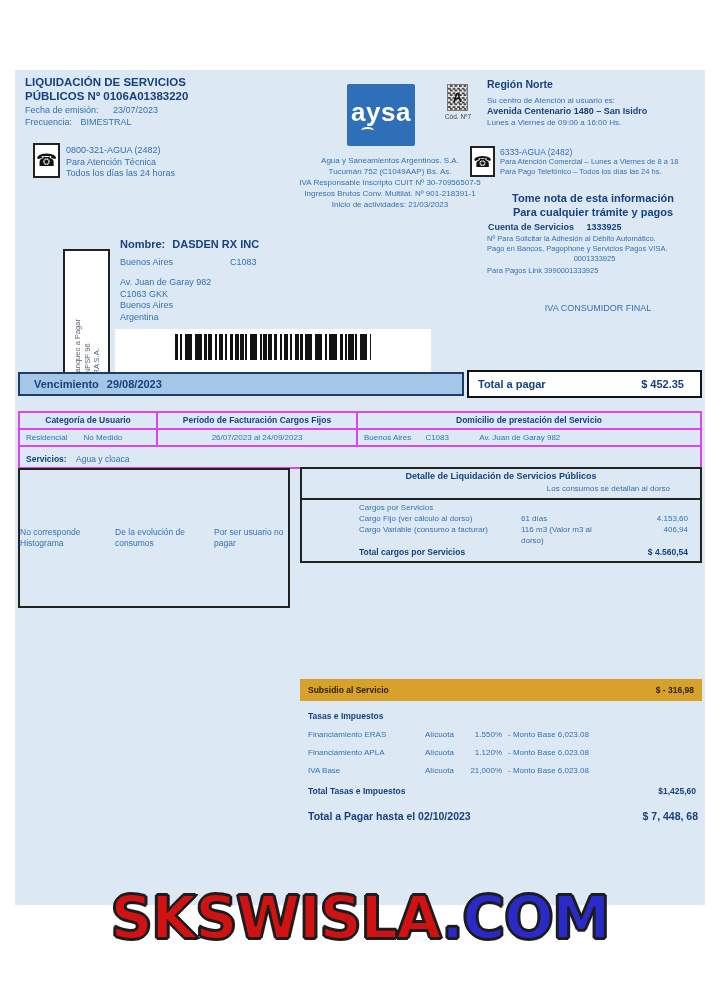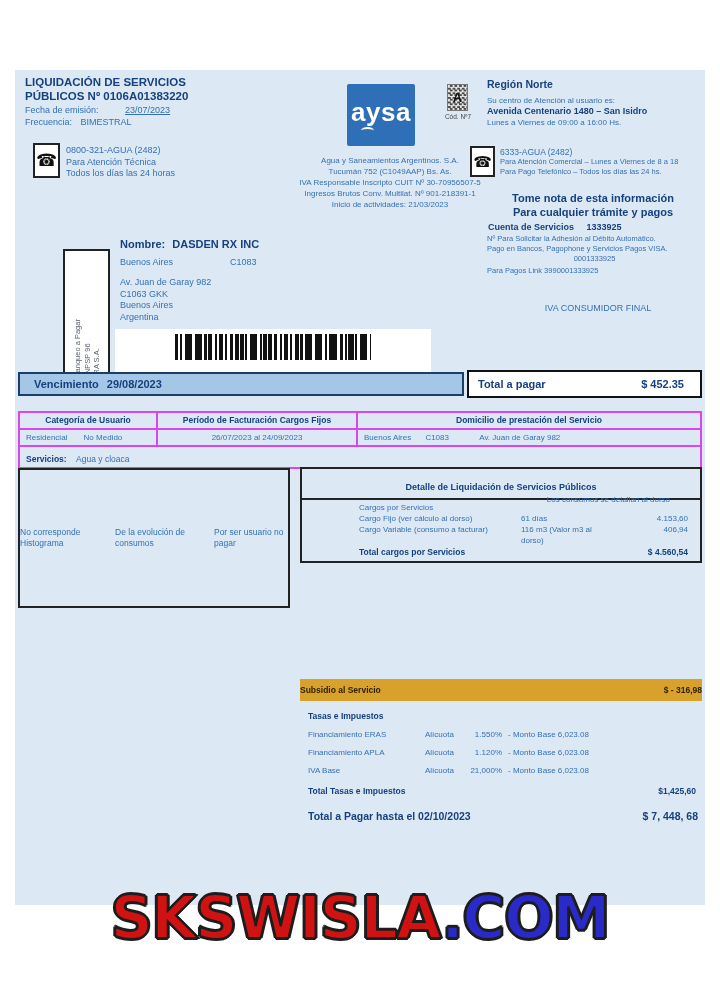--- a/index.html
+++ b/index.html
@@ -53,21 +53,21 @@
 
 <div class="page">
   <div class="bill"></div>
 
   <div class="abs f11 navy" style="left:25px;top:76px;width:240px;">
     <div>LIQUIDACIÓN DE SERVICIOS</div>
     <div>PÚBLICOS Nº 0106A01383220</div>
   </div>
   <div class="abs f9 blue" style="left:25px;top:105px;">
     <span>Fecha de emisión:</span>
-    <span style="margin-left:24px;text-decoration:underline;">23/07/2023</span>
+    <span style="margin-left:12px;">23/07/2023</span>
   </div>
   <div class="abs f9 blue" style="left:25px;top:117px;">
     <span>Frecuencia:</span>
     <span style="margin-left:6px;">BIMESTRAL</span>
   </div>
   <div class="abs phonebox" style="left:33px;top:143px;width:27px;height:35px;">
     <span class="phoneglyph">☎</span>
   </div>
   <div class="abs f9 blue" style="left:66px;top:145px;width:190px;">
     <div>0800-321-AGUA  (2482)</div>
@@ -185,21 +185,21 @@
     </table>
 
   <div class="abs hist" style="left:18px;top:468px;width:272px;height:140px;">
     <div class="blue f85">No corresponde  Histograma</div>
     <div class="blue f85">De la evolución  de  consumos</div>
     <div class="blue f85">Por ser usuario  no pagar</div>
   </div>
 
   <div class="abs detbox" style="left:300px;top:467px;width:402px;height:96px;">
     <div class="dethdr" style="height:31px;">
-      <div class="navy ctr" style="font-size:9px;padding-top:13px;">Detalle de Liquidación de Servicios Públicos</div>
+      <div class="navy ctr" style="font-size:9px;padding-top:2px;">Detalle de Liquidación de Servicios Públicos</div>
       <div class="blue rt f8" style="padding-right:30px;padding-top:2px;">Los consumos se detallan al dorso</div>
     </div>
     <div class="blue f8" style="padding:2px 4px 0;margin-left:45px;">
       <div class="detrow">
         <span>Cargos  por  Servicios</span>
       </div>
       <div class="detrow">
         <span class="lbl">Cargo Fijo (ver cálculo  al dorso)</span>
         <span class="mid">61 días</span>
         <span class="val">4.153,60</span>
@@ -209,21 +209,21 @@
         <span class="mid">116 m3 (Valor m3 al dorso)</span>
         <span class="val">406,94</span>
       </div>
       <div class="detrow navy" style="font-size:8.5px;margin-top:1px;">
         <span class="lbl" style="width:262px;">Total cargos por Servicios</span>
         <span class="val" style="margin-left:auto;">$ 4.560,54</span>
       </div>
     </div>
   </div>
 
-  <div class="abs goldbar" style="left:300px;top:679px;width:402px;height:22px;font-size:8.5px;padding:0 0;">
+  <div class="abs goldbar" style="left:300px;top:679px;width:402px;height:22px;font-size:8.5px;padding:0 8px;">
     <span>Subsidio al Servicio</span>
     <span>$ - 316,98</span>
   </div>
 
   <div class="abs navy f85" style="left:308px;top:711px;">Tasas  e Impuestos</div>
   <div class="abs f8 blue" style="left:308px;top:729px;width:390px;">
     <span style="position:absolute;left:0;">Financiamiento  ERAS</span>
     <span style="position:absolute;left:117px;">Alícuota</span>
     <span style="position:absolute;left:132px;width:62px;text-align:right;">1.550%</span>
     <span style="position:absolute;left:200px;">- Monto  Base 6,023.08</span>

